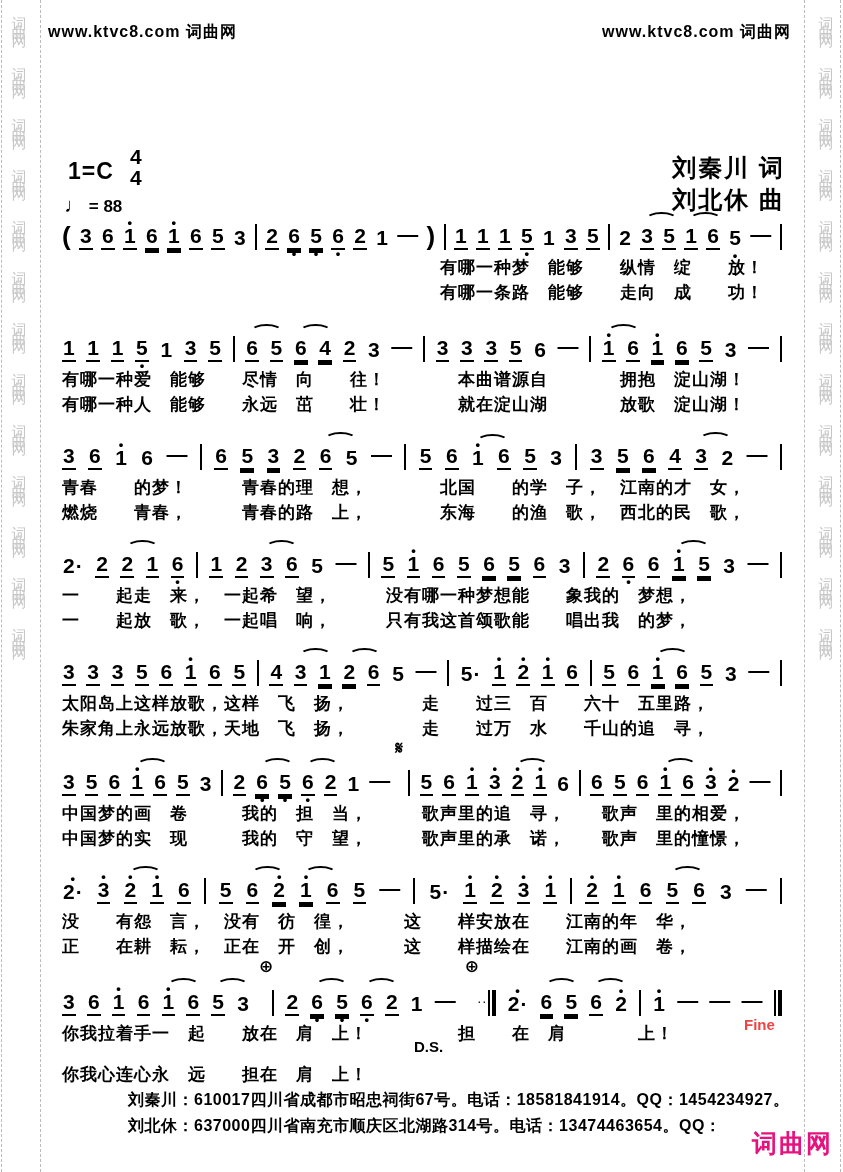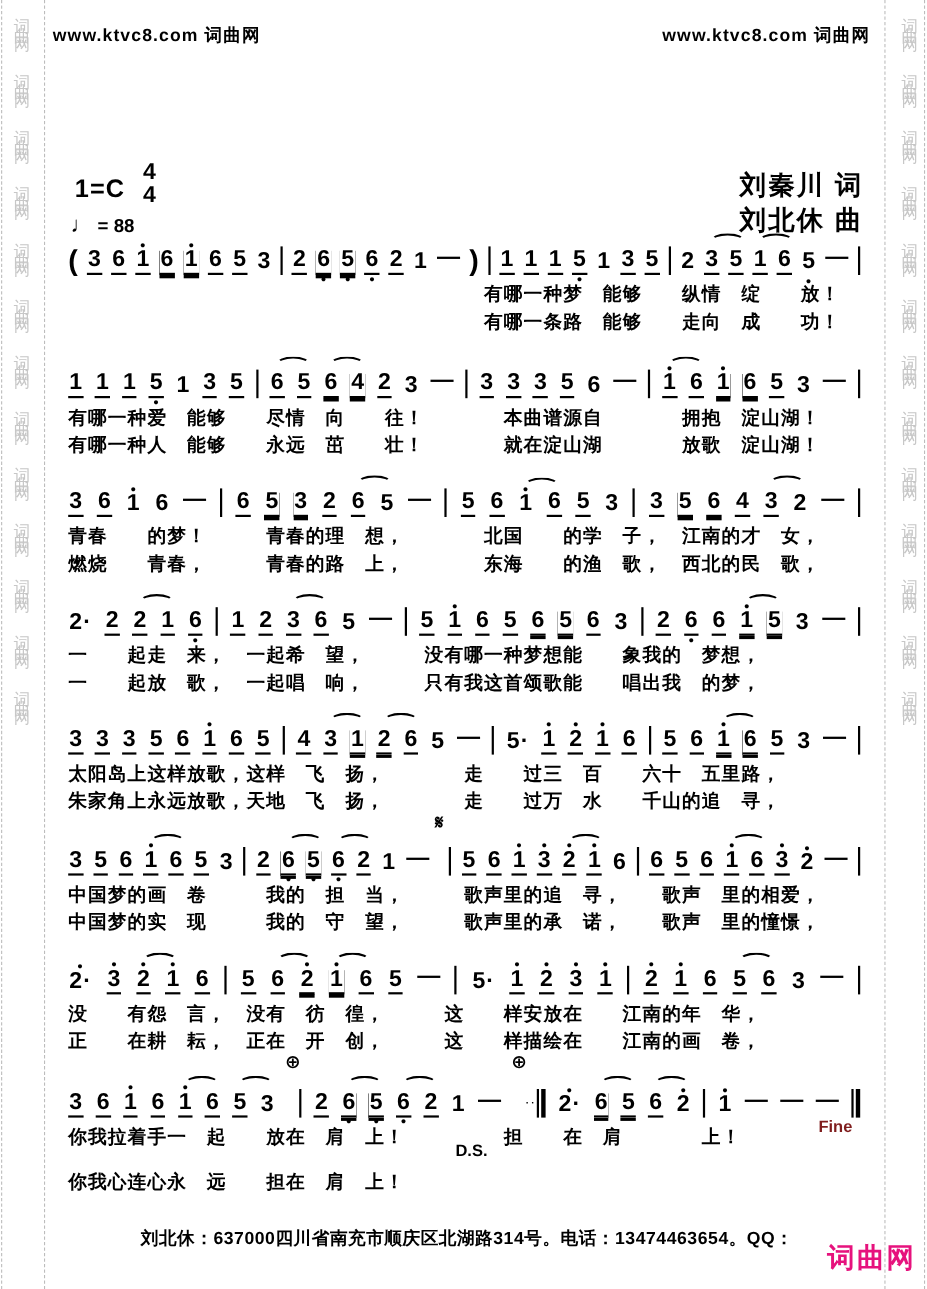--- a/index.html
+++ b/index.html
@@ -367,18 +367,19 @@
         <div class="fin">
           <div class="thin"></div>
           <div class="thick"></div>
         </div>
       </div>
       <div class="lyr" style="top: 1022px;">你我拉着手一　起　　放在　肩　上！　　　　　担　　在　肩　　　　上！</div>
       <div class="lyr" style="top: 1047px; margin-top: 16px;">你我心连心永　远　　担在　肩　上！</div>
     </div>
 
   <div class="ds">D.S.</div>
-  <div class="fine" id="fine" style="color: #7f1d1d;">Fine</div>
-
+  <div class="fine" id="fine" style="color: #ef4444;">Fine</div>
+
+  <div class="f-line" style="top:1090px">刘秦川：610017四川省成都市昭忠祠街67号。电话：18581841914。QQ：1454234927。</div>
   <div class="f-line" style="top:1116px">刘北休：637000四川省南充市顺庆区北湖路314号。电话：13474463654。QQ：</div>
   <div class="site" id="site" style="color: rgb(230, 18, 125);">词曲网</div>
 
 </div>
 
 </body></html>

